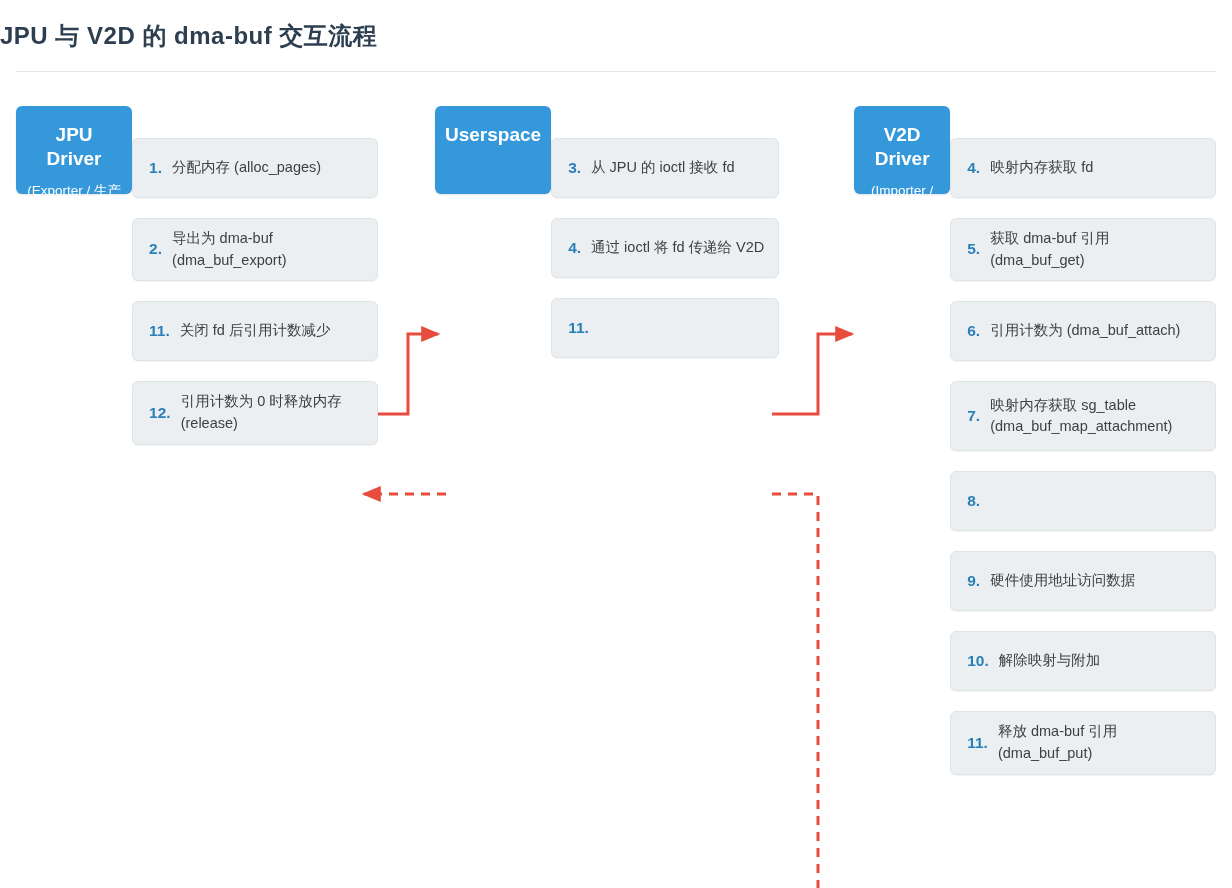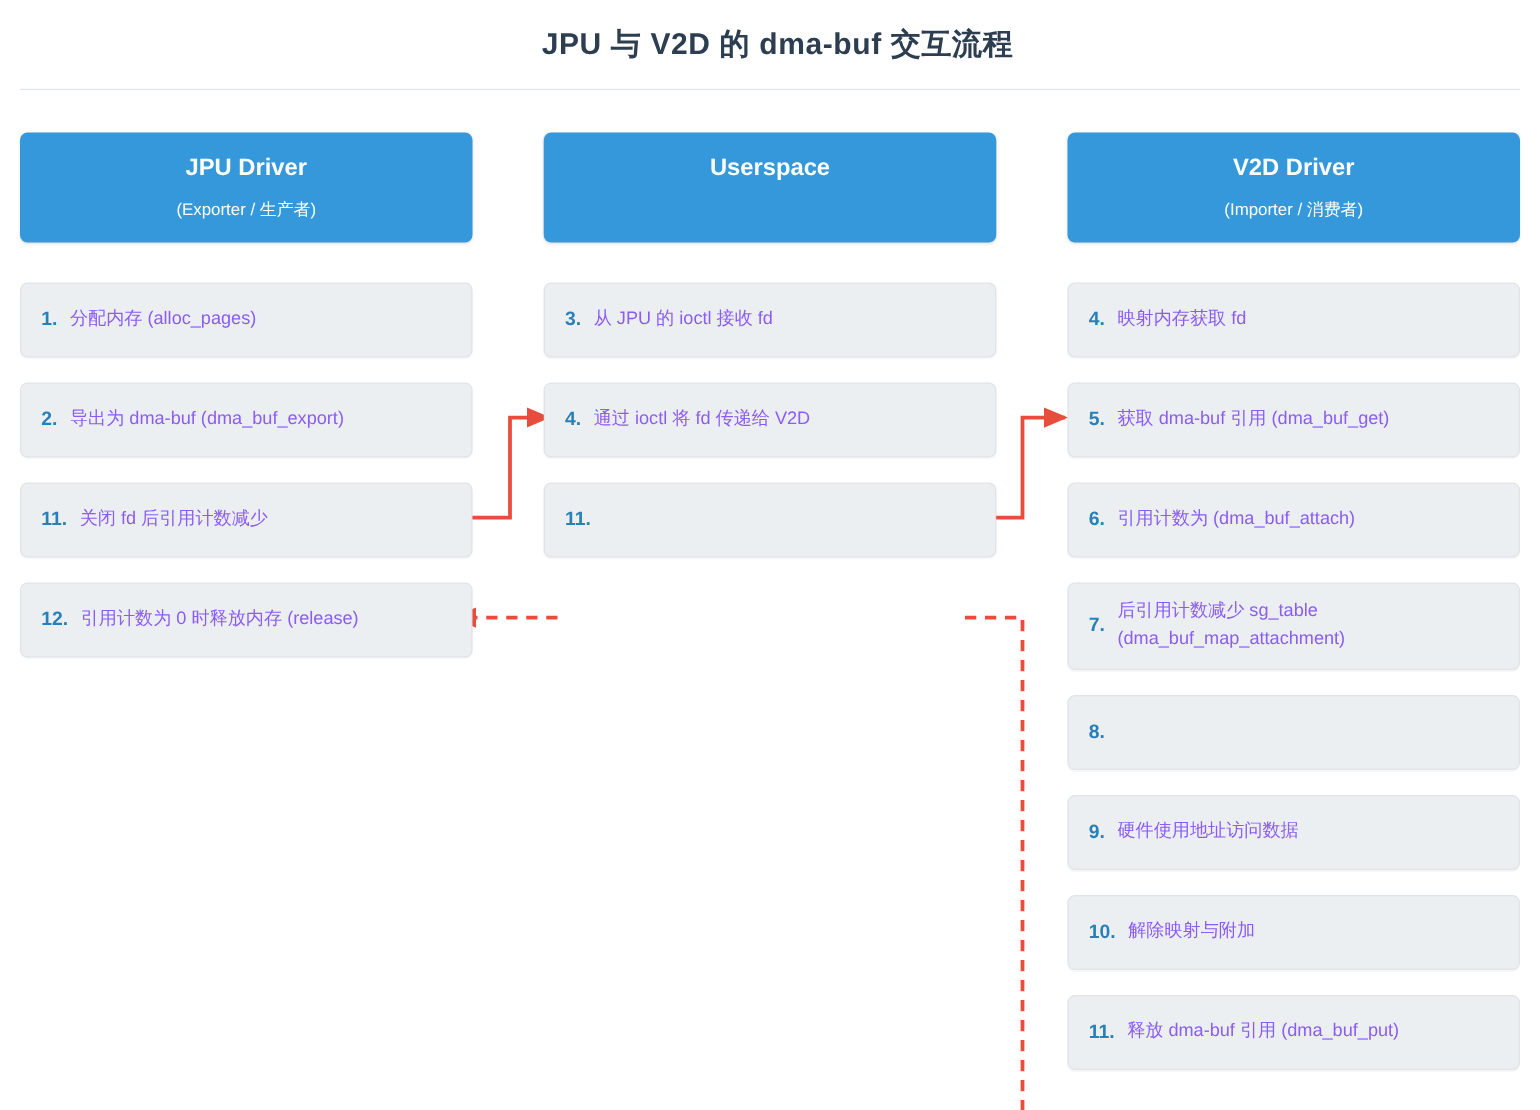--- a/index.html
+++ b/index.html
@@ -11,27 +11,26 @@
     width: 1232px;
     height: 888px;
     font-family: "Liberation Sans", "DejaVu Sans", sans-serif;
     color: #2c3e50;
     position: relative;
     overflow: hidden;
   }
 
   
   .page-title {
-    text-align: center;
     font-size: 24px;
     font-weight: bold;
     color: #2c3e50;
     letter-spacing: 0.5px;
     margin: 0;
-    padding: 22px 0 20px 12px;
+    padding: 22px 0 20px 0;
     line-height: 1.2;
   }
   .title-divider {
     height: 1px;
     background: #e4e7ea;
     margin: 0 16px;
   }
 
   
   .board {
@@ -44,21 +43,21 @@
     display: flex;
     justify-content: space-between;
     align-items: flex-start;
     padding-top: 34px;
     position: relative;
     z-index: 2;
   }
   .column {
     width: 362px;
     display: flex;
-    flex-direction: column;
+    flex-direction: row;
   }
 
   
   .col-header {
     background: #3498db;
     border-radius: 6px;
     color: #ffffff;
     text-align: center;
     padding: 17px 10px 16px 10px;
     box-shadow: 0 1px 2px rgba(0,0,0,0.12);
@@ -99,21 +98,21 @@
   }
   .step .num {
     color: #2980b9;
     font-weight: bold;
     font-size: 15.5px;
     flex: 0 0 auto;
     margin-right: 10px;
     line-height: 1.45;
   }
   .step .txt {
-    color: #8b5cf6;
+    color: #404040;
     font-size: 14.5px;
     line-height: 1.5;
     flex: 1 1 auto;
   }
   .step.two-line {
     min-height: 70px;
     align-items: center;
   }
   .step.two-line .num { align-self: center; }
 
@@ -219,21 +218,21 @@
         <div class="step">
           <span class="num">5.</span>
           <span class="txt">获取 dma-buf 引用 (dma_buf_get)</span>
         </div>
         <div class="step">
           <span class="num">6.</span>
           <span class="txt">引用计数为 (dma_buf_attach)</span>
         </div>
         <div class="step two-line">
           <span class="num">7.</span>
-          <span class="txt">后引用计数减少 sg_table (dma_buf_map_attachment)</span>
+          <span class="txt">映射内存获取 sg_table (dma_buf_map_attachment)</span>
         </div>
         <div class="step">
           <span class="num">8.</span>
         </div>
         <div class="step">
           <span class="num">9.</span>
           <span class="txt">硬件使用地址访问数据</span>
         </div>
         <div class="step">
           <span class="num">10.</span>

